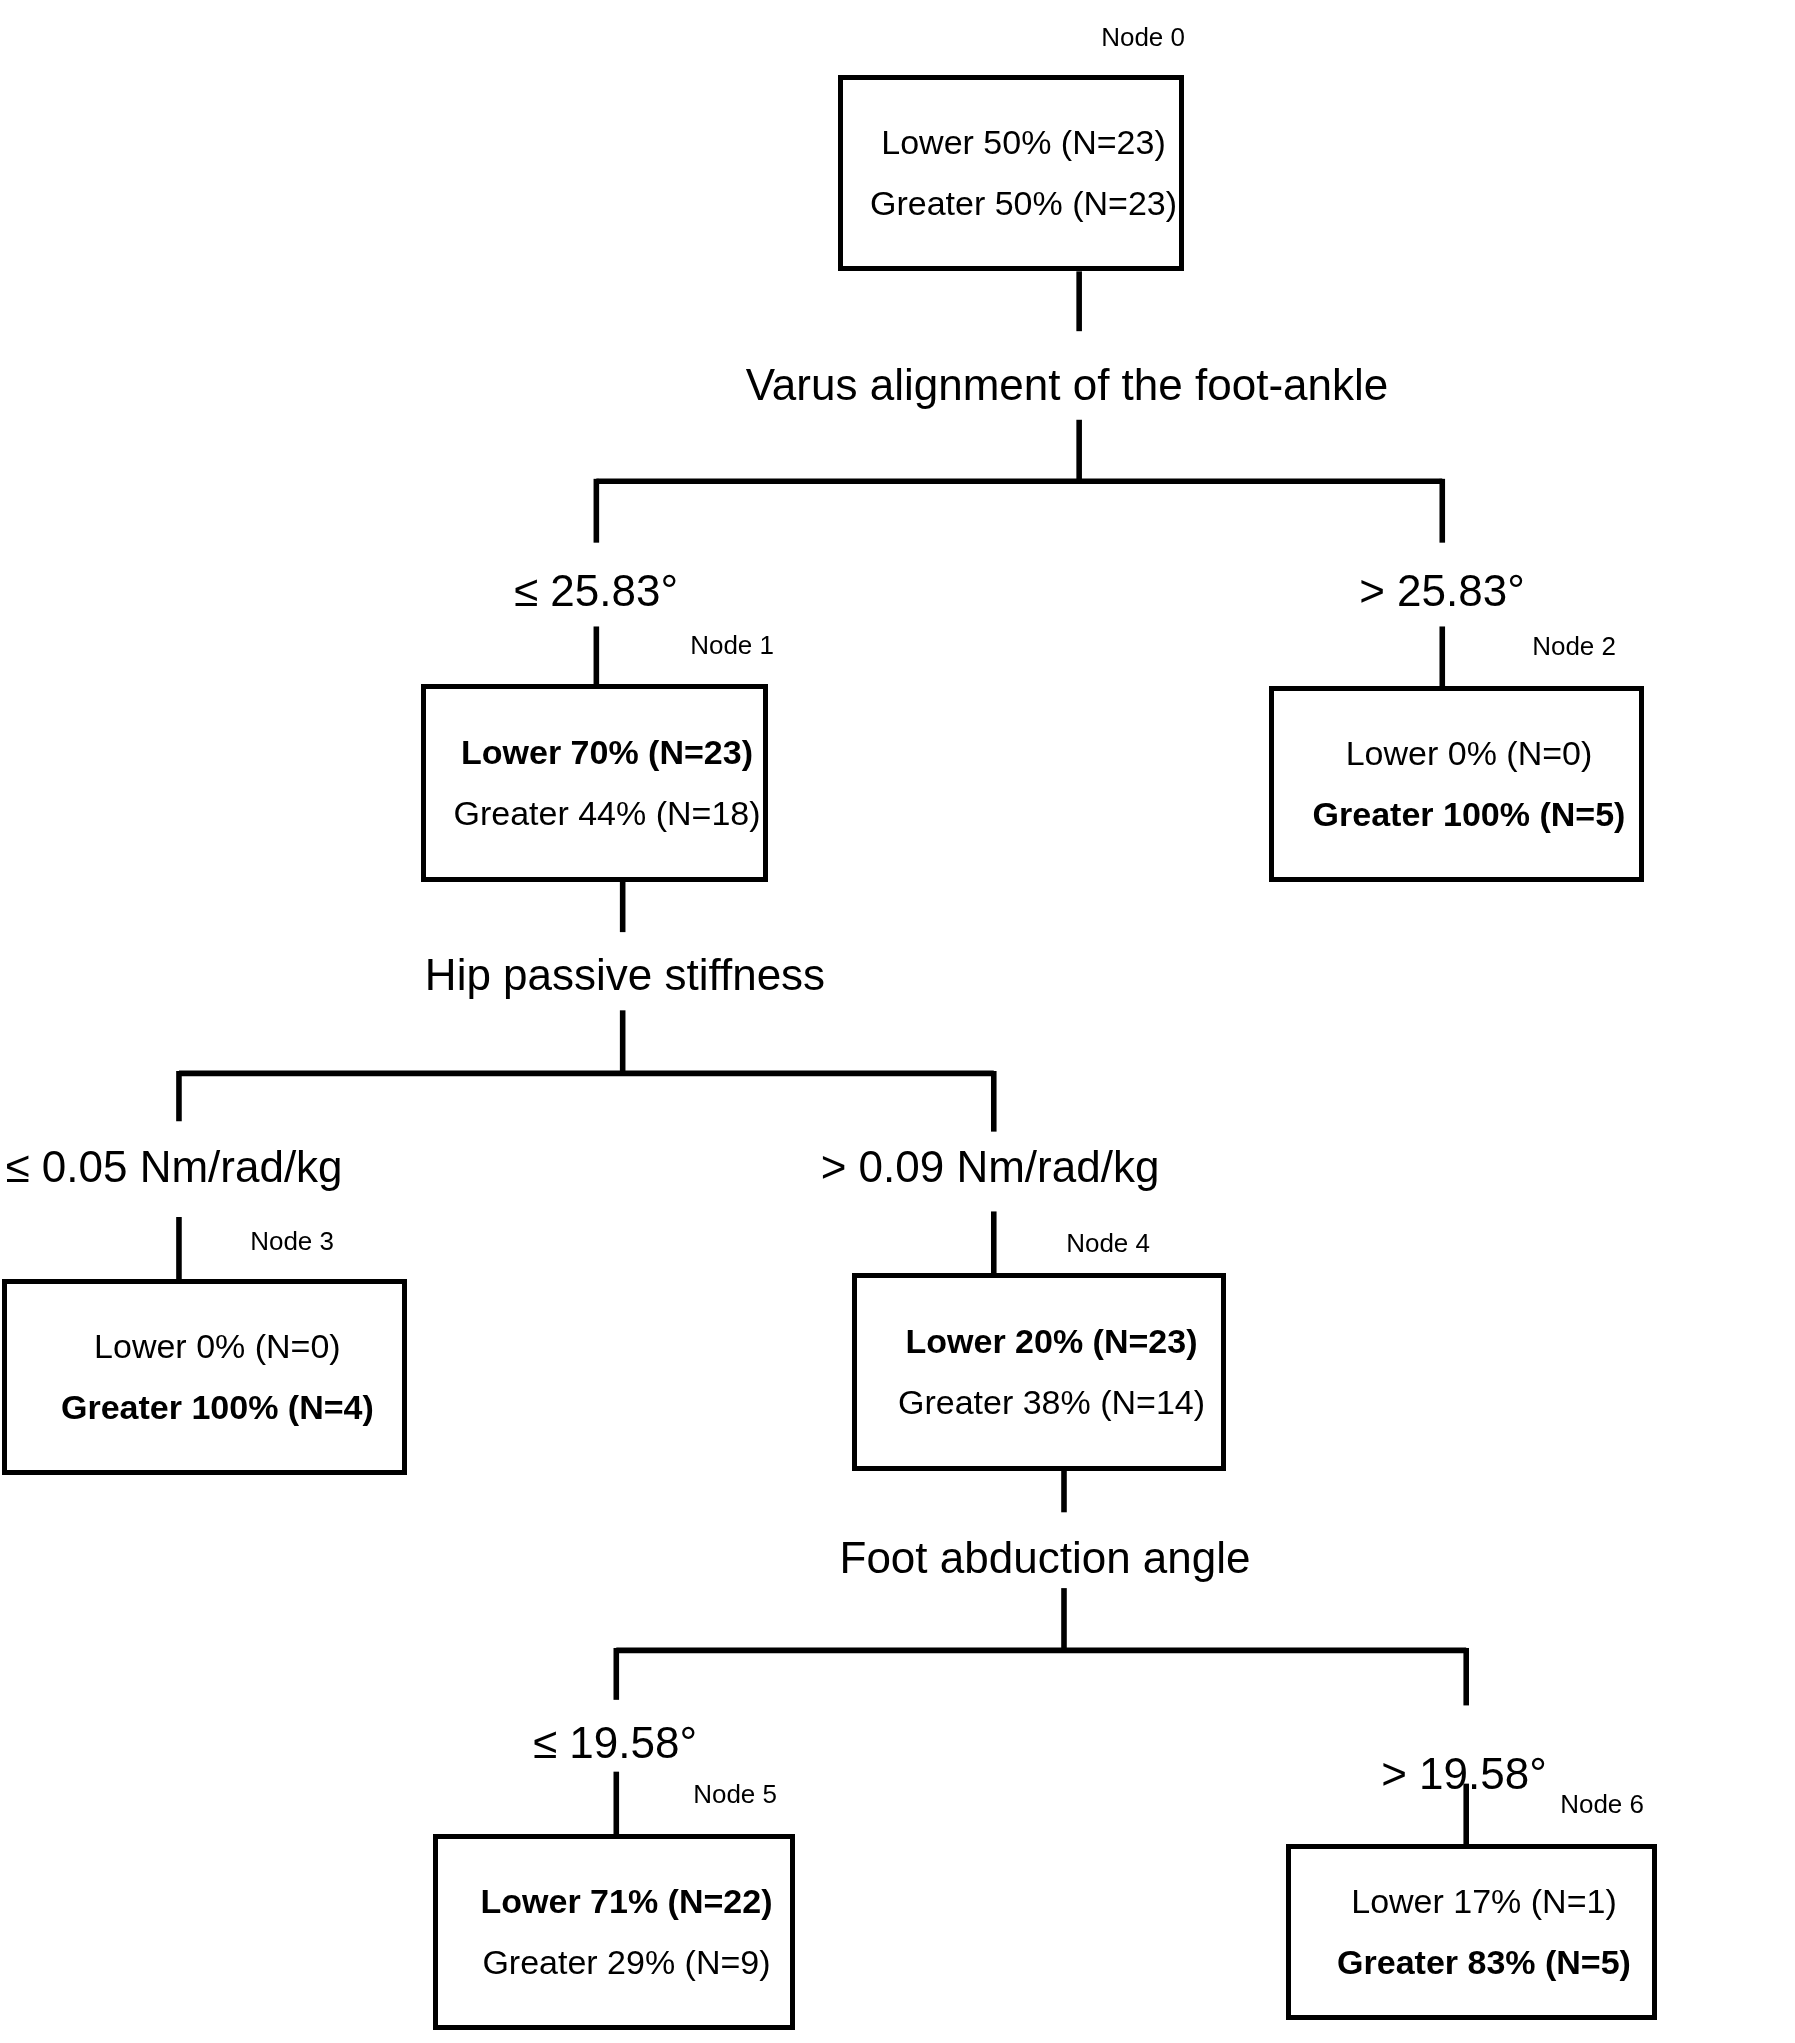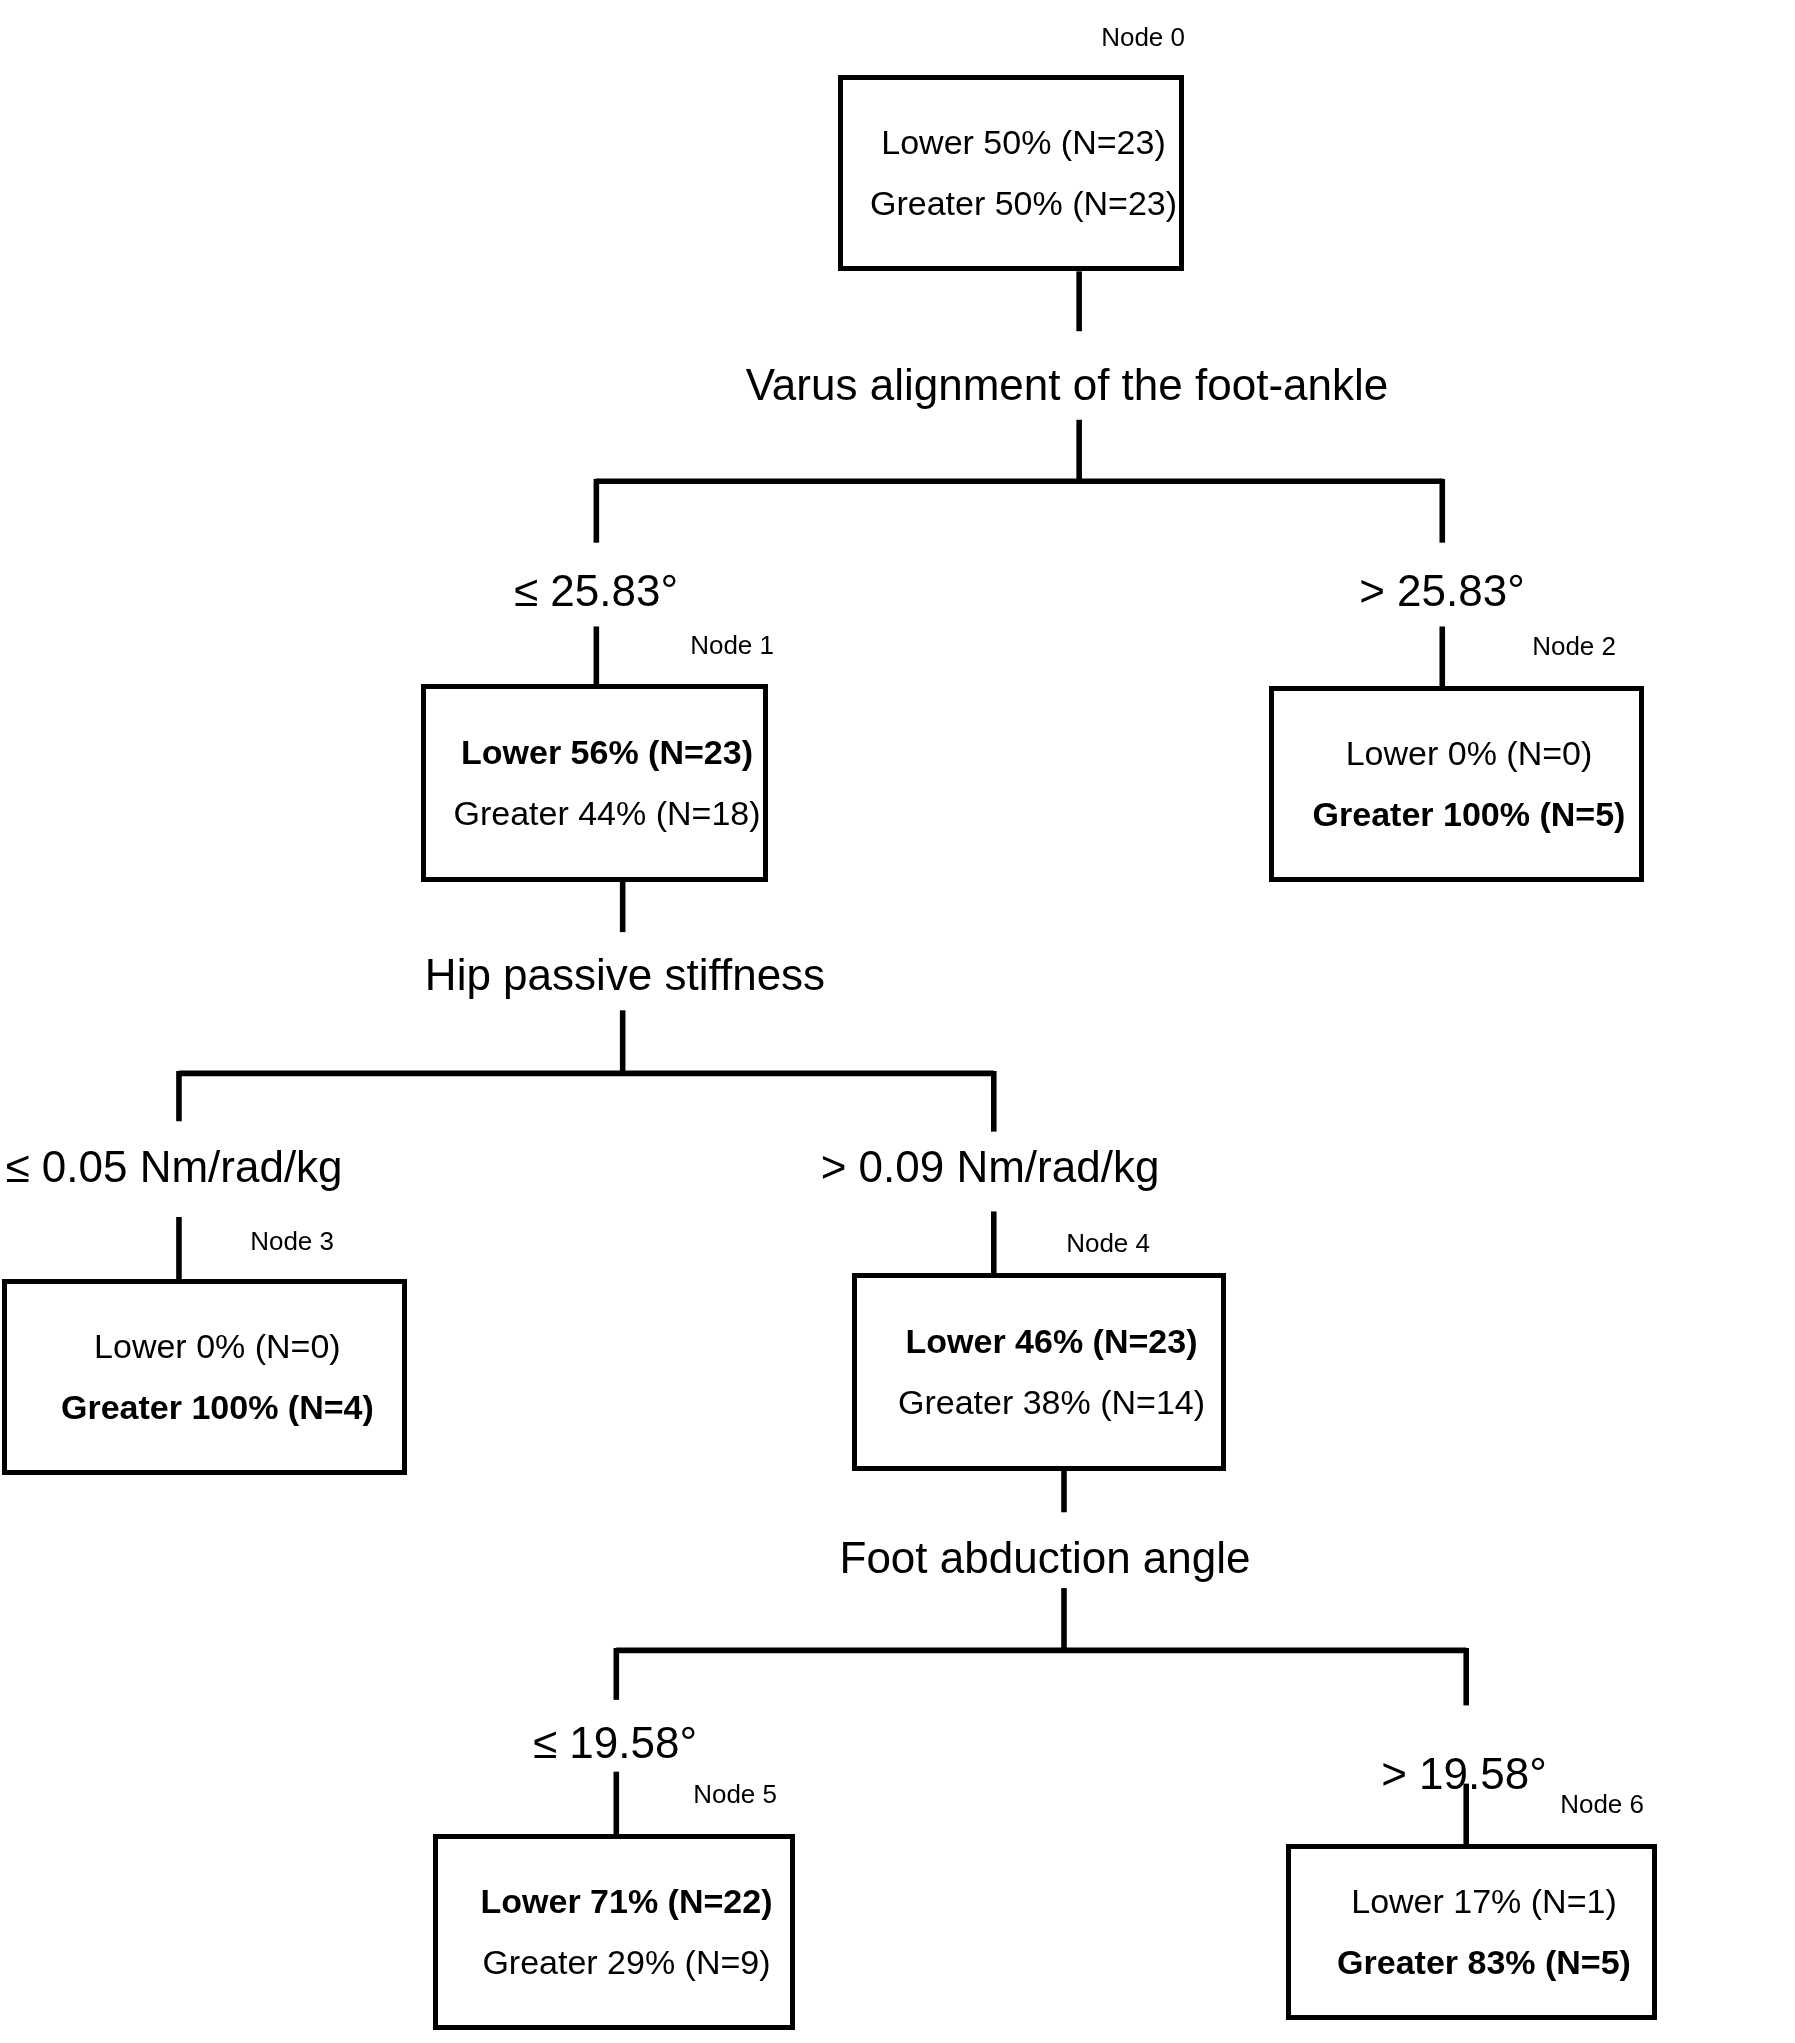--- a/index.html
+++ b/index.html
@@ -98,33 +98,33 @@
   <div class="lbl" id="lc1l">≤ 0.05 Nm/rad/kg</div>
   <div class="lbl" id="lc1r">&gt; 0.09 Nm/rad/kg</div>
   <div class="lbl" id="lc2l">≤ 19.58°</div>
   <div class="lbl" id="lc2r">&gt; 19.58°</div>
 
   <div class="box" id="n0">
     <div>Lower 50% (N=23)</div>
     <div>Greater 50% (N=23)</div>
   </div>
   <div class="box" id="n1">
-    <div class="b">Lower 56% (N=23)</div>
+    <div class="b">Lower 70% (N=23)</div>
     <div>Greater 44% (N=18)</div>
   </div>
   <div class="box" id="n2">
     <div>Lower 0% (N=0)</div>
     <div class="b">Greater 100% (N=5)</div>
   </div>
   <div class="box" id="n3">
     <div>Lower 0% (N=0)</div>
     <div class="b">Greater 100% (N=4)</div>
   </div>
   <div class="box" id="n4">
-    <div class="b">Lower 46% (N=23)</div>
+    <div class="b">Lower 20% (N=23)</div>
     <div>Greater 38% (N=14)</div>
   </div>
   <div class="box" id="n5">
     <div class="b">Lower 71% (N=22)</div>
     <div>Greater 29% (N=9)</div>
   </div>
   <div class="box" id="n6">
     <div>Lower 17% (N=1)</div>
     <div class="b">Greater 83% (N=5)</div>
   </div>

